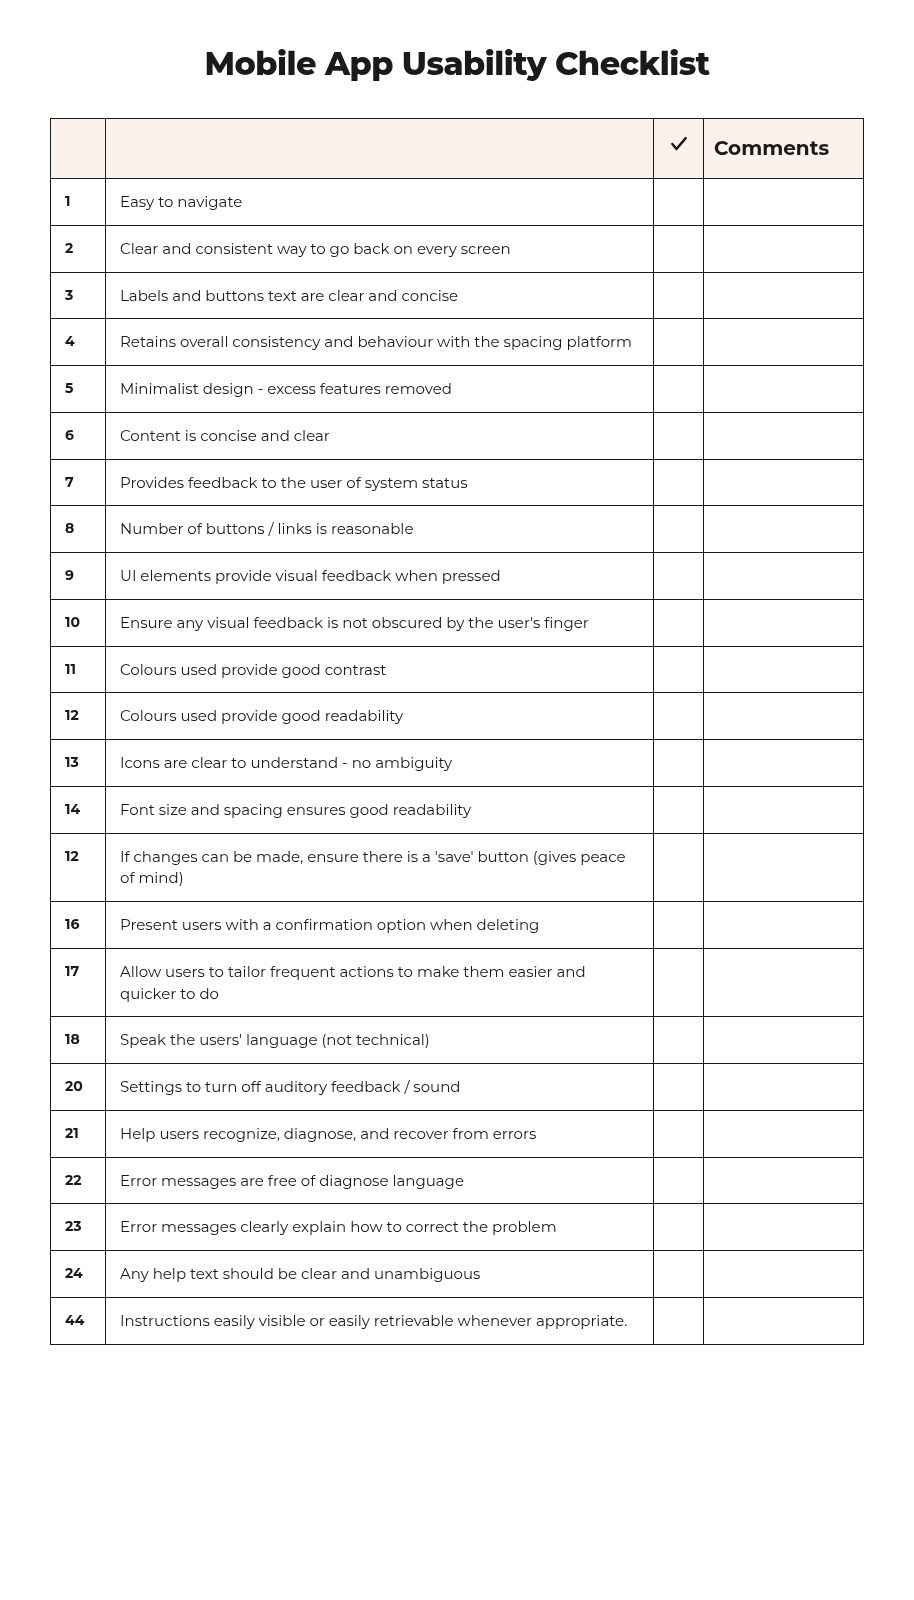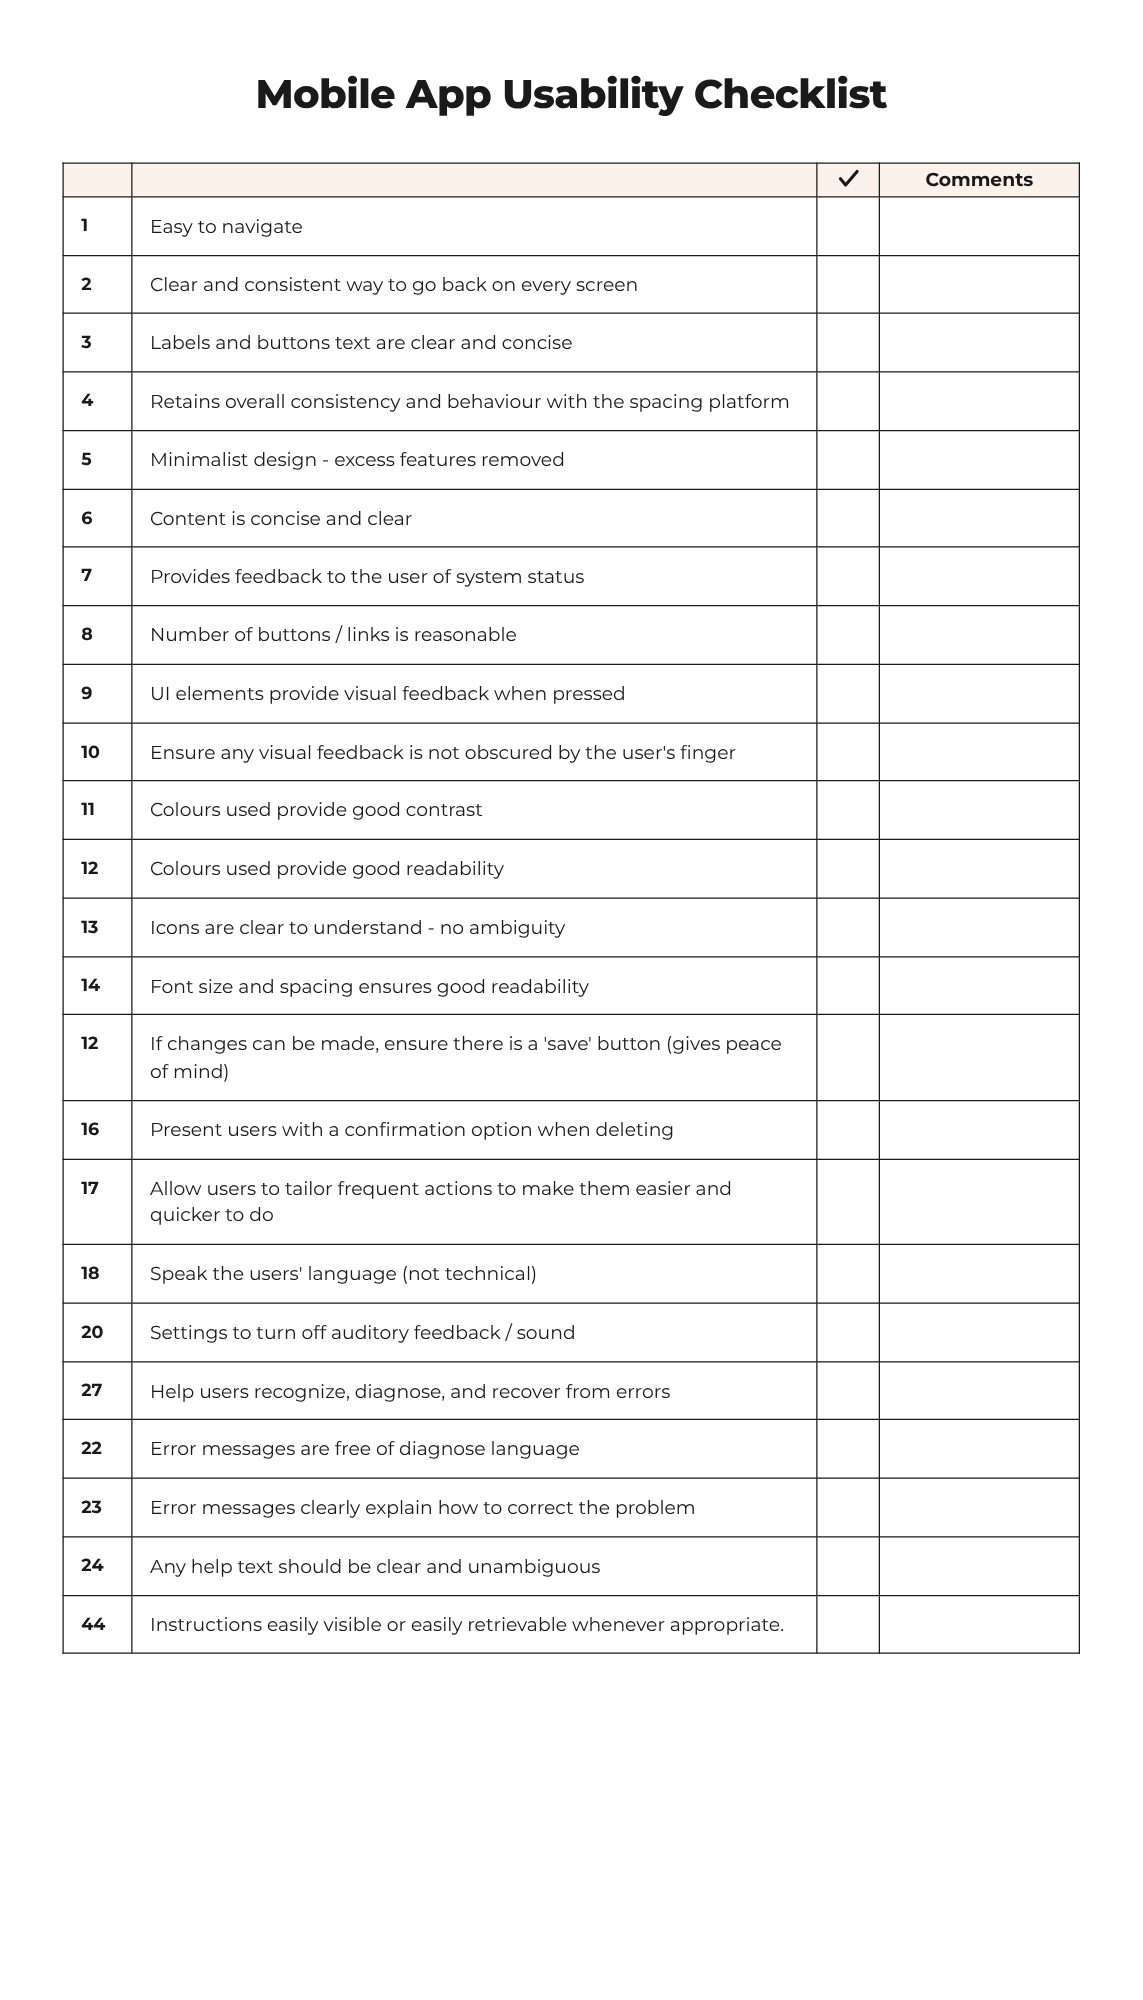--- a/index.html
+++ b/index.html
@@ -8,21 +8,21 @@
     padding: 40px 50px;
     background: #ffffff;
     font-family: "Montserrat", "Segoe UI", Arial, sans-serif;
     color: #1a1a1a;
     width: 914px;
   }
   h1 {
     text-align: center;
     font-size: 32px;
     font-weight: 800;
-    margin: 16px 0 35px 0;
+    margin: 4px 0 35px 0;
     letter-spacing: -0.5px;
   }
   table {
     width: 100%;
     border-collapse: collapse;
     table-layout: fixed;
   }
   col.num { width: 55px; }
   col.item { width: auto; }
   col.check { width: 50px; }
@@ -30,23 +30,23 @@
   th, td {
     border: 1px solid #1a1a1a;
     padding: 12px 14px;
     vertical-align: top;
     font-size: 15px;
     line-height: 1.45;
   }
   thead th {
     background: #fcf2ec;
     font-weight: 700;
-    text-align: center;
-    padding: 2px 10px;
-    font-size: 15px;
+    text-align: left;
+    padding: 15px 10px;
+    font-size: 20px;
   }
   .num-cell {
     font-weight: 700;
     text-align: left;
     font-size: 14px;
   }
   .item-cell {
     font-weight: 400;
   }
   .check-icon svg {
@@ -191,21 +191,21 @@
         <td></td>
         <td></td>
       </tr>
       <tr>
         <td class="num-cell">20</td>
         <td class="item-cell">Settings to turn off auditory feedback / sound</td>
         <td></td>
         <td></td>
       </tr>
       <tr>
-        <td class="num-cell">27</td>
+        <td class="num-cell">21</td>
         <td class="item-cell">Help users recognize, diagnose, and recover from errors</td>
         <td></td>
         <td></td>
       </tr>
       <tr>
         <td class="num-cell">22</td>
         <td class="item-cell">Error messages are free of diagnose language</td>
         <td></td>
         <td></td>
       </tr>

